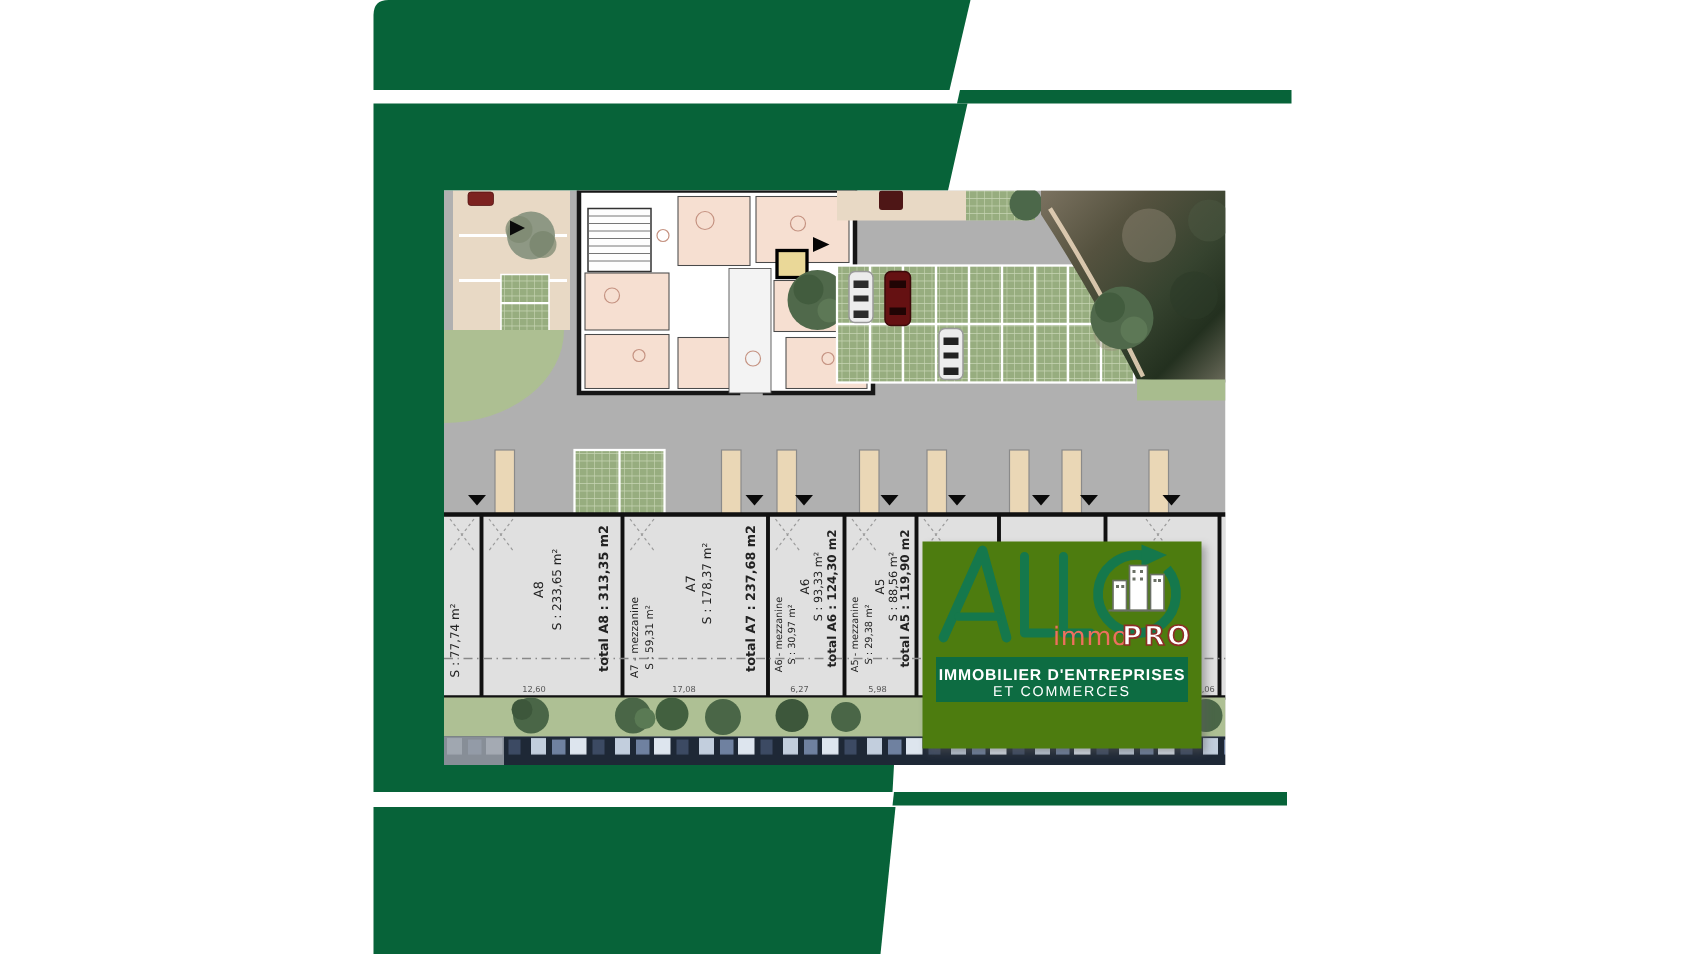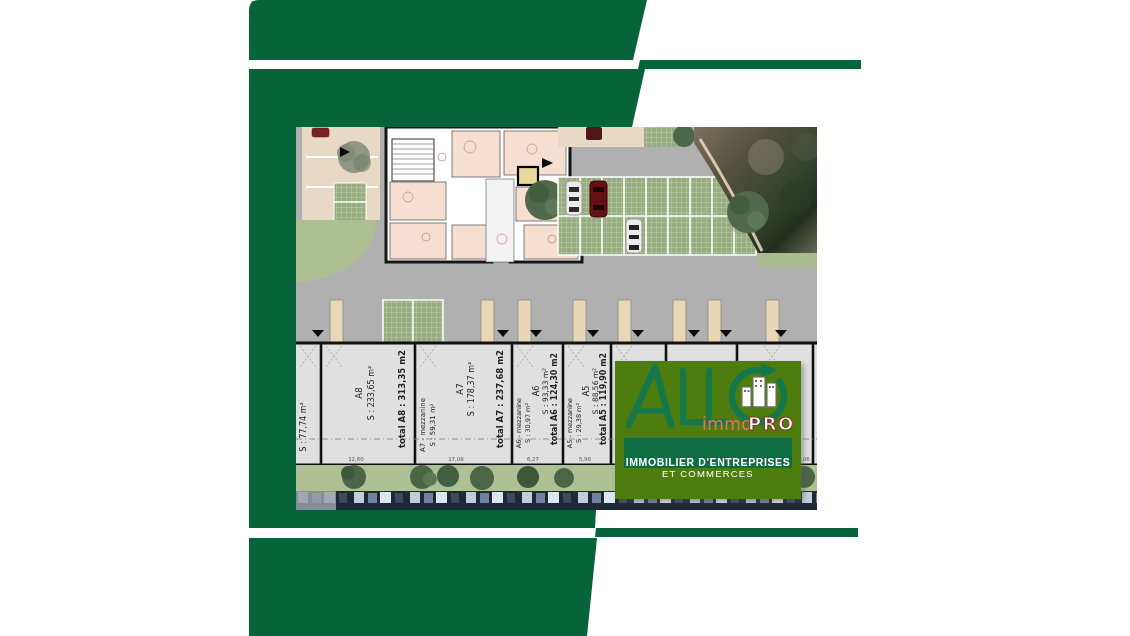--- a/index.html
+++ b/index.html
@@ -4,21 +4,21 @@
 <style>
   html,body{margin:0;padding:0;background:#ffffff;}
   #canvas{position:relative;width:1130px;height:636px;background:#fff;overflow:hidden;
           font-family:"Liberation Sans","DejaVu Sans",sans-serif;}
   .abs{position:absolute;}
   svg text{font-family:"DejaVu Sans",sans-serif;}
   #logo-box{position:absolute;left:615px;top:361px;width:186px;height:138px;background:#4d7c0f;
             box-shadow:3px 3px 5px rgba(90,90,90,.45);}
   #banner{position:absolute;left:9px;top:77px;width:168px;height:30px;background:#0d6c42;
           color:#ffffff;text-align:center;}
-  #banner .l1{font-size:10.5px;letter-spacing:.6px;padding-top:18px;font-weight:bold;}
+  #banner .l1{font-size:10.5px;letter-spacing:.6px;padding-top:6px;font-weight:bold;}
   #banner .l2{font-size:9.5px;letter-spacing:1.2px;font-weight:normal;}
 </style>
 </head>
 <body>
 
 <div id="canvas">
 
   <svg class="abs" style="left:0;top:0;" width="1130" height="636" viewBox="0 0 1130 636">
     <path fill="#076339" d="M259,0 H647 L633,60 H249 V10 Q249,0 259,0 Z"></path>
     <polygon fill="#076339" points="640,60 861,60 861,69 638,69"></polygon>

